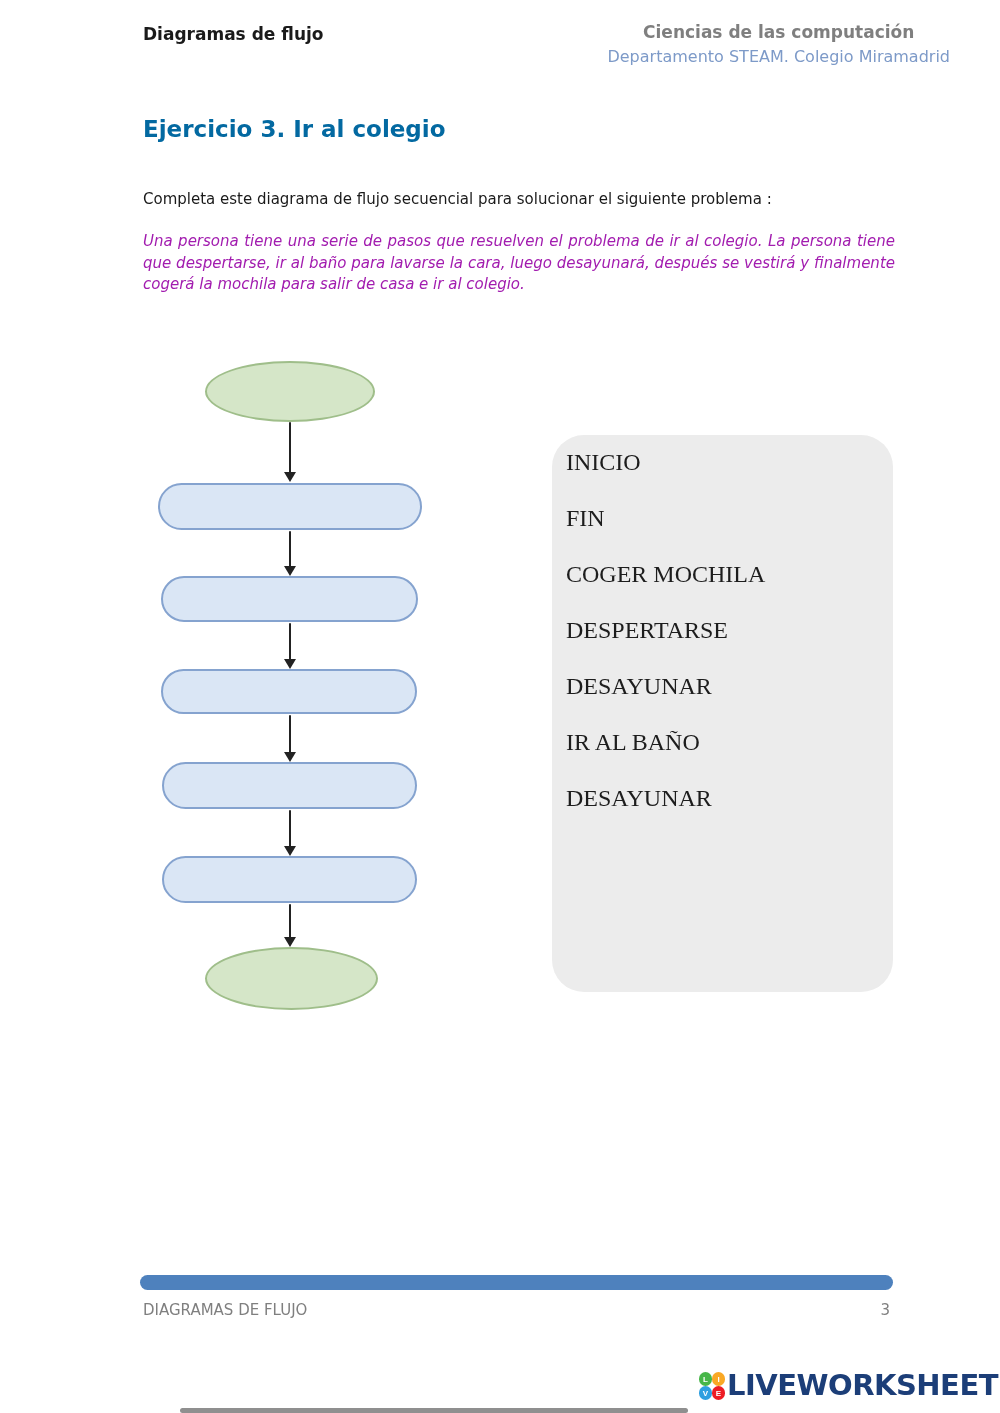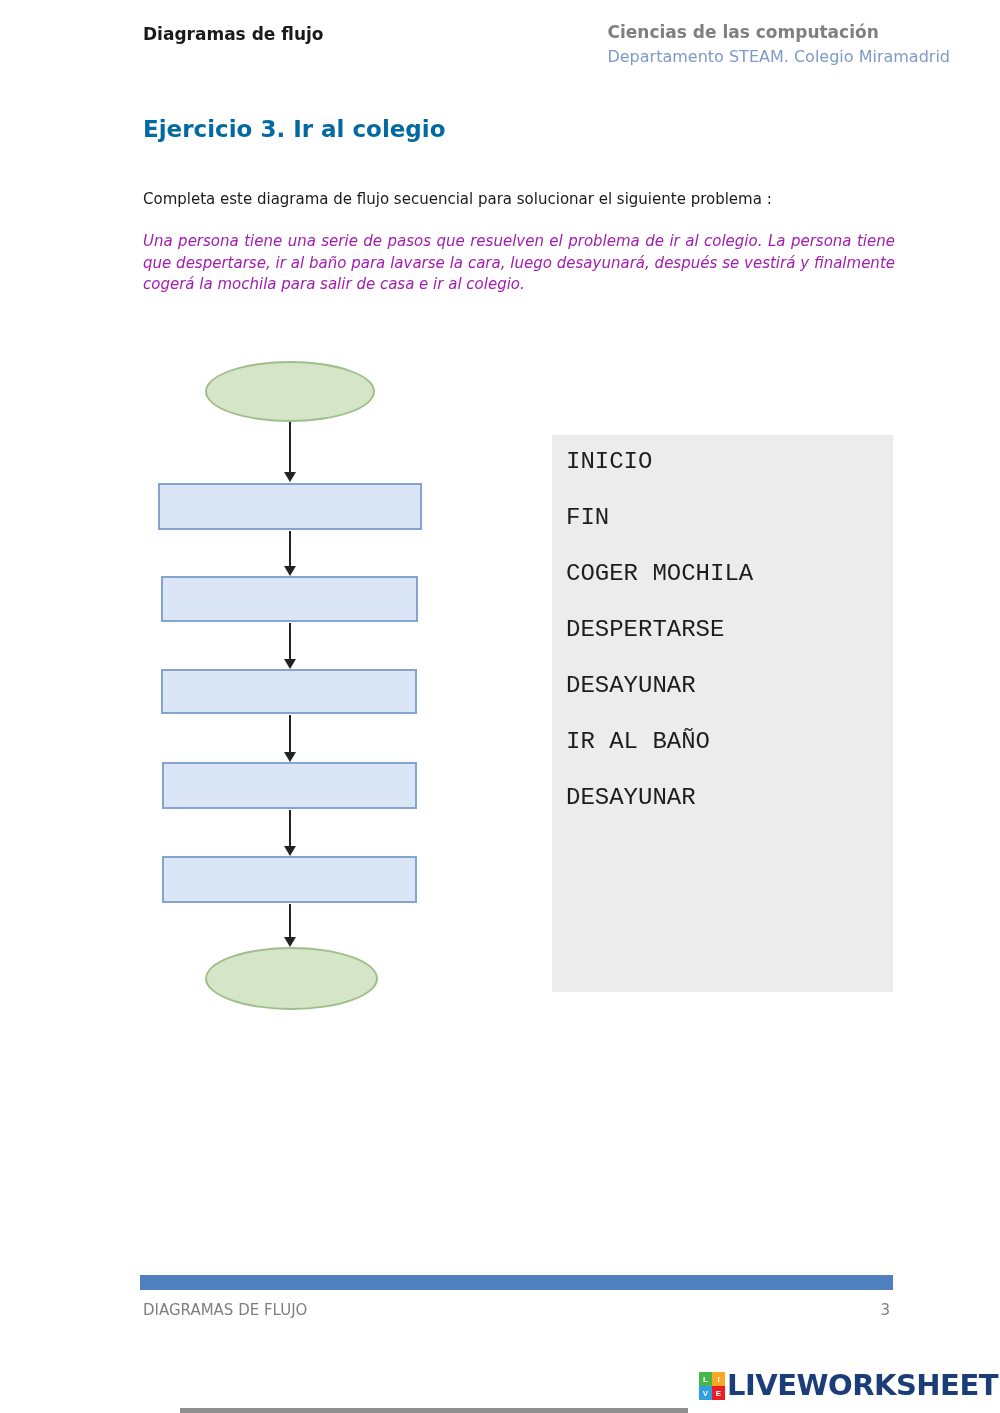--- a/index.html
+++ b/index.html
@@ -1,32 +1,32 @@
 <!DOCTYPE html>
 <html><head>
 <meta charset="utf-8">
 <style>
-  * { margin:0; padding:0; box-sizing:border-box; }
+  * { margin:0; padding:0; box-sizing:border-box;border-radius:32px; }
   html,body { background:#ffffff; }
   .page {
     position:relative;
     width:1000px; height:1413px;
     background:#ffffff;
     font-family:"DejaVu Sans", sans-serif;
     color:#1a1a1a;
     overflow:hidden;
   }
 
   
   .doc-title {
     position:absolute; left:143px; top:24px;
     font-size:17px; font-weight:700; color:#1a1a1a;
   }
   .header-right {
-    position:absolute; right:50px; top:22px; text-align:left;
+    position:absolute; right:50px; top:22px; text-align:center;
   }
   .course {
     font-size:17px; font-weight:700; color:#7f7f7f;
   }
   .department {
     margin-top:5px;
     font-size:16px; color:#7d9ac8;
   }
 
   
@@ -75,21 +75,21 @@
   .arrow4 { top:715px; height:38px; }
   .arrow5 { top:810px; height:37px; }
   .arrow6 { top:904px; height:34px; }
 
   
   .word-bank {
     position:absolute; left:552px; top:435px; width:341px; height:557px;
     background:#ececec;
     display:flex; flex-direction:column;
     padding:14px 0 0 14px; row-gap:30px;
-    font-family:Liberation Mono, monospace;
+    font-family:Liberation Serif, serif;
   }
   .word-item {
     font-size:24px; color:#1d1d1d; height:26px; line-height:26px;
     cursor:pointer;
   }
 
   
   .footer-bar {
     position:absolute; left:140px; top:1275px; width:753px; height:15px;
     background:#4e81bd;

